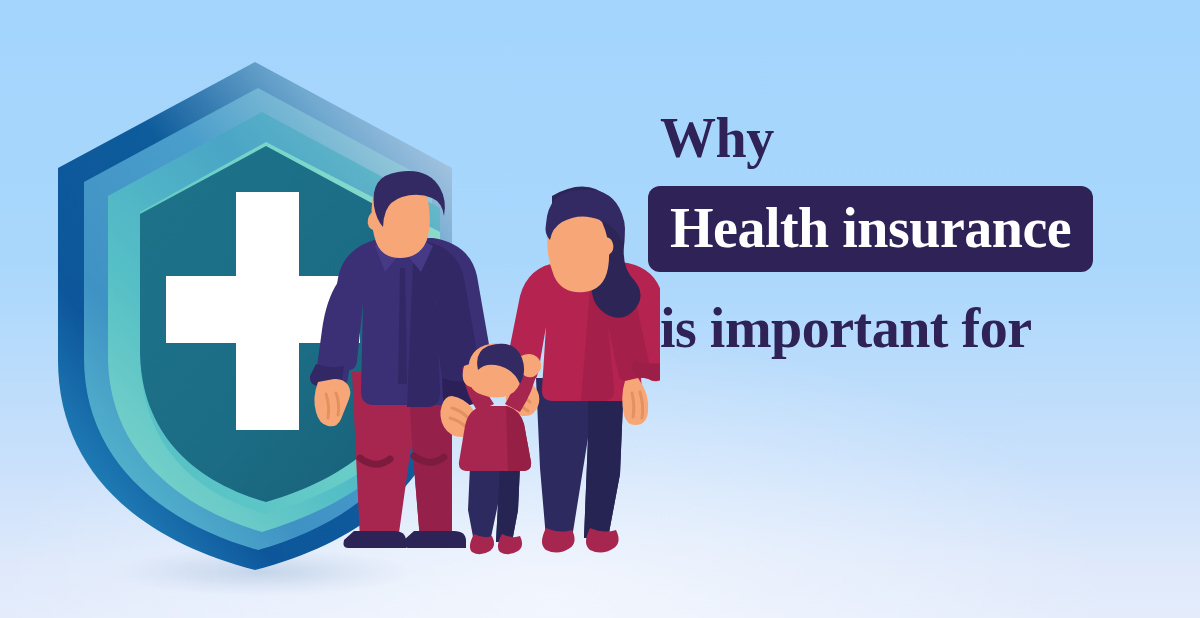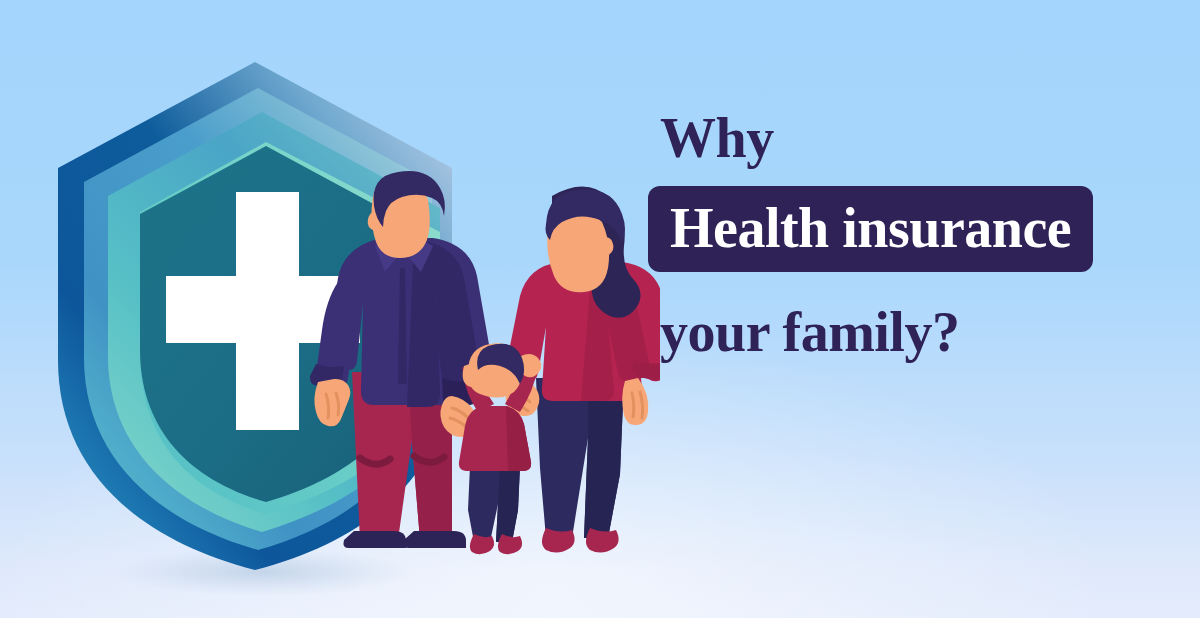--- a/index.html
+++ b/index.html
@@ -220,17 +220,17 @@
     </svg>
   </div>
 
   <div id="headline">
     <div class="hl-line hl-plain" id="hl-line1">Why</div>
 
     <div id="hl-highlight-box">
       <div class="hl-line" id="hl-line2">Health insurance</div>
     </div>
 
-
-    <div class="hl-line hl-plain" id="hl-line4">your family?</div>
+    <div class="hl-line hl-plain" id="hl-line3">is important for</div>
+
   </div>
 
 </div>
 
 </body></html>

